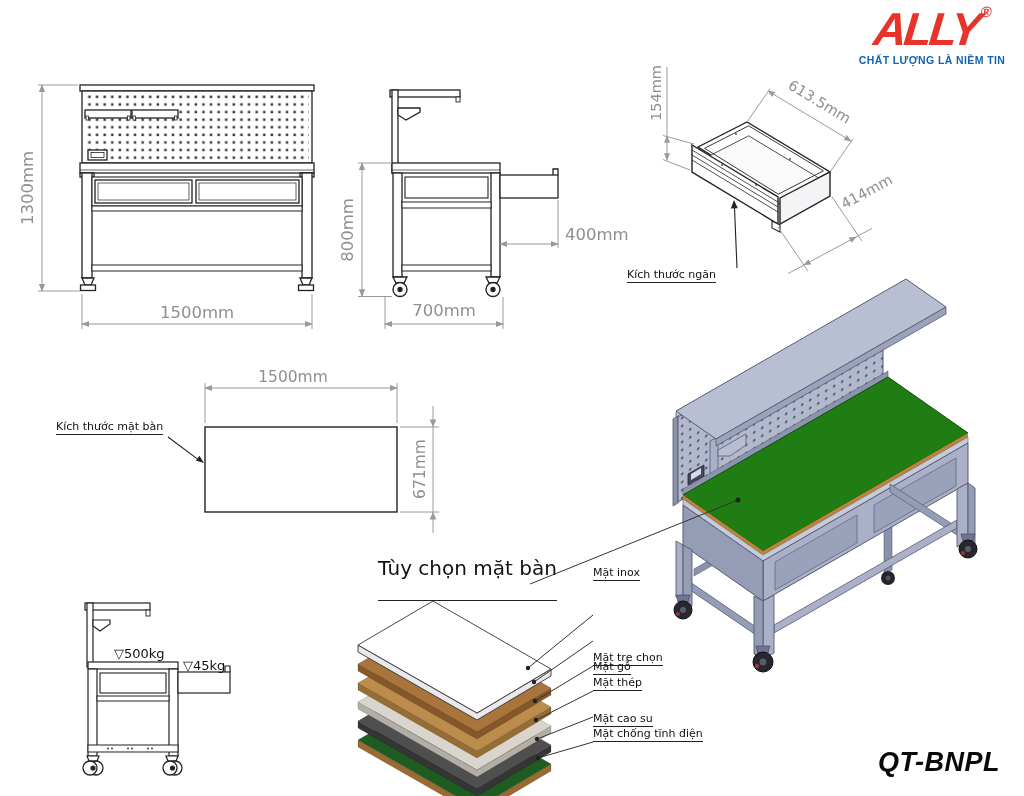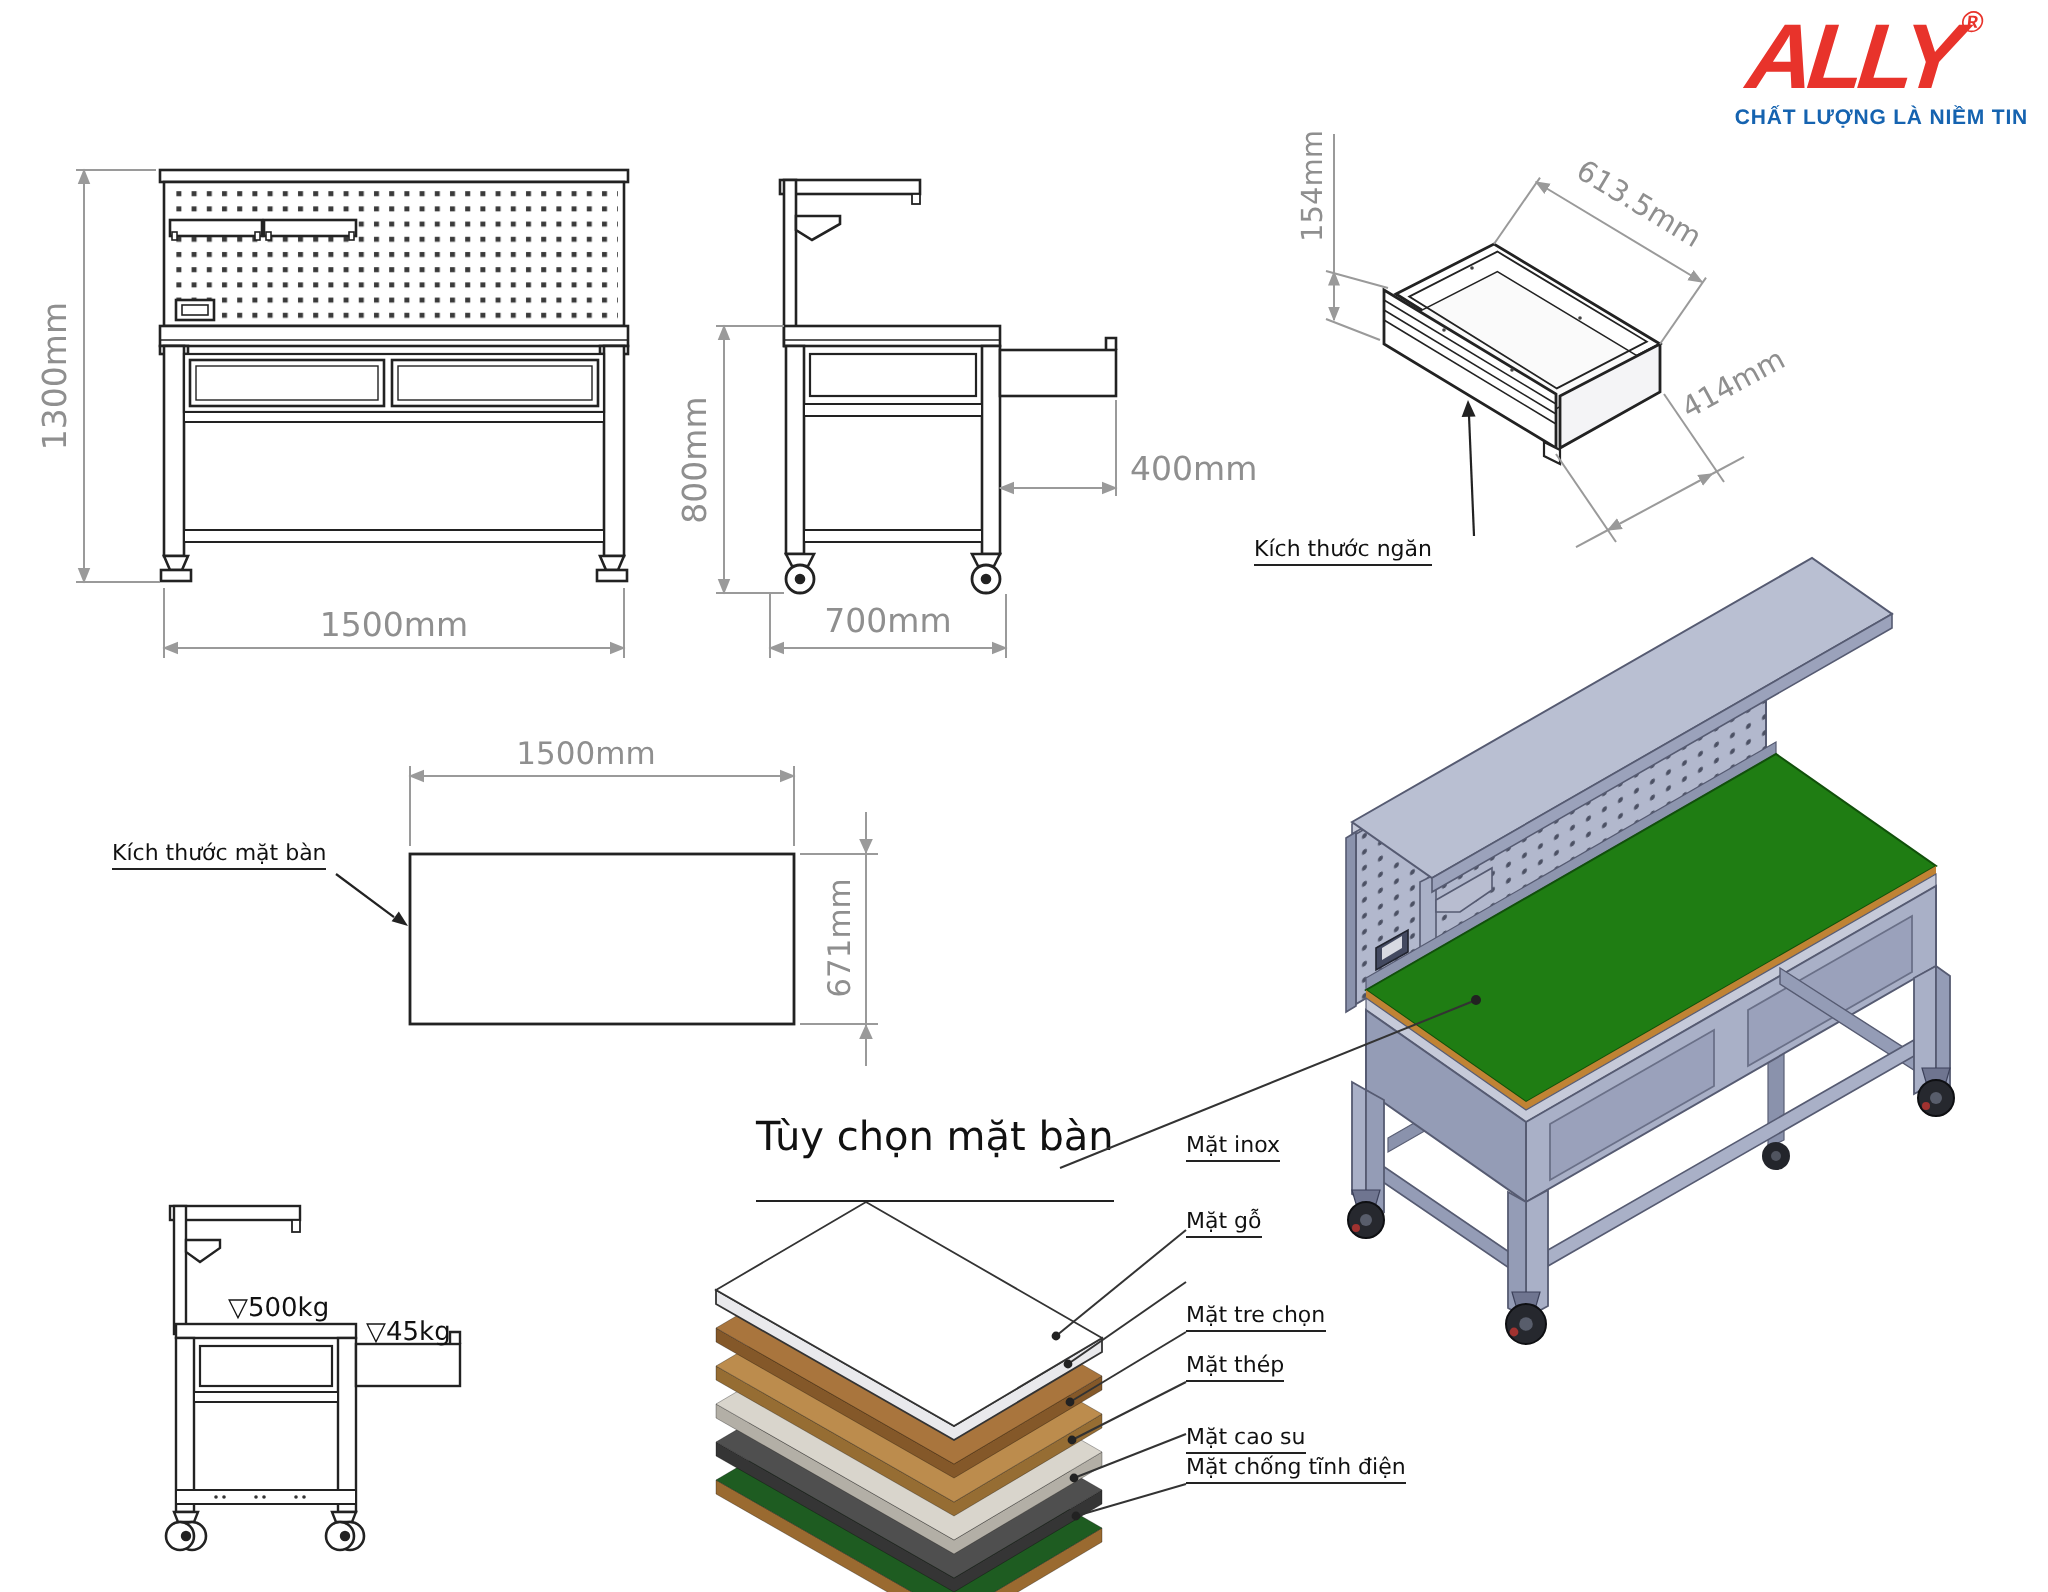--- a/index.html
+++ b/index.html
@@ -11,21 +11,21 @@
        font-size:11px;white-space:nowrap;}
   .lbl>span{display:inline-block;border-bottom:1.2px solid #222;padding-bottom:1px;}
   .title-opt{position:absolute;left:378px;top:556px;font-size:20px;color:#111;
        font-family:"DejaVu Sans","Liberation Sans",sans-serif;}
   .title-opt>span{display:inline-block;border-bottom:1.5px solid #222;padding-bottom:20px;}
   .logo{position:absolute;left:850px;top:4px;width:164px;text-align:center;line-height:1;}
   .logo-brand{font-size:46px;font-weight:bold;font-style:italic;letter-spacing:-3px;
        color:#e8332b;transform:skewX(-6deg);font-family:"Liberation Sans",sans-serif;}
   .logo-brand sup{font-size:15px;letter-spacing:0;vertical-align:28px;}
   .logo-tagline{margin-top:3px;font-size:10.5px;font-weight:bold;color:#1563b0;
-       letter-spacing:0.4px;font-family:"Liberation Sans",sans-serif;text-align:right;}
+       letter-spacing:0.4px;font-family:"Liberation Sans",sans-serif;}
   .model{position:absolute;right:24px;top:747px;font-size:27px;font-weight:bold;
        font-style:italic;color:#0a0a0a;letter-spacing:0.5px;}
 </style>
 </head>
 <body>
 
 <div class="sheet">
 
   <svg style="left:25px;top:78px" width="310" height="258" viewBox="0 0 310 258">
     <defs>
@@ -339,25 +339,26 @@
     </g>
   </svg>
 
   <div class="title-opt"><span>Tùy chọn mặt bàn</span></div>
   <svg style="left:440px;top:474px" width="330" height="115" viewBox="0 0 330 115">
     <line x1="90" y1="110" x2="298" y2="26" stroke="#333" stroke-width="1"></line>
     <circle cx="298" cy="26" r="2.5" fill="#222"></circle>
   </svg>
 
   <div class="lbl" style="left:593px;top:566px"><span>Mặt inox</span></div>
-  <div class="lbl" style="left:593px;top:604px"><span>Mặt gỗ</span></div>
+  <div class="lbl" style="left:593px;top:660px"><span>Mặt gỗ</span></div>
   <div class="lbl" style="left:593px;top:651px"><span>Mặt tre chọn</span></div>
   <div class="lbl" style="left:593px;top:676px"><span>Mặt thép</span></div>
   <div class="lbl" style="left:593px;top:712px"><span>Mặt cao su</span></div>
   <div class="lbl" style="left:593px;top:727px"><span>Mặt chống tĩnh điện</span></div>
 
   <div class="logo">
     <div class="logo-brand"><span>ALLY</span><sup>®</sup></div>
     <div class="logo-tagline">CHẤT LƯỢNG LÀ NIỀM TIN</div>
   </div>
 
+  <div class="model">QT-BNPL</div>
 
 </div>
 
 </body></html>

